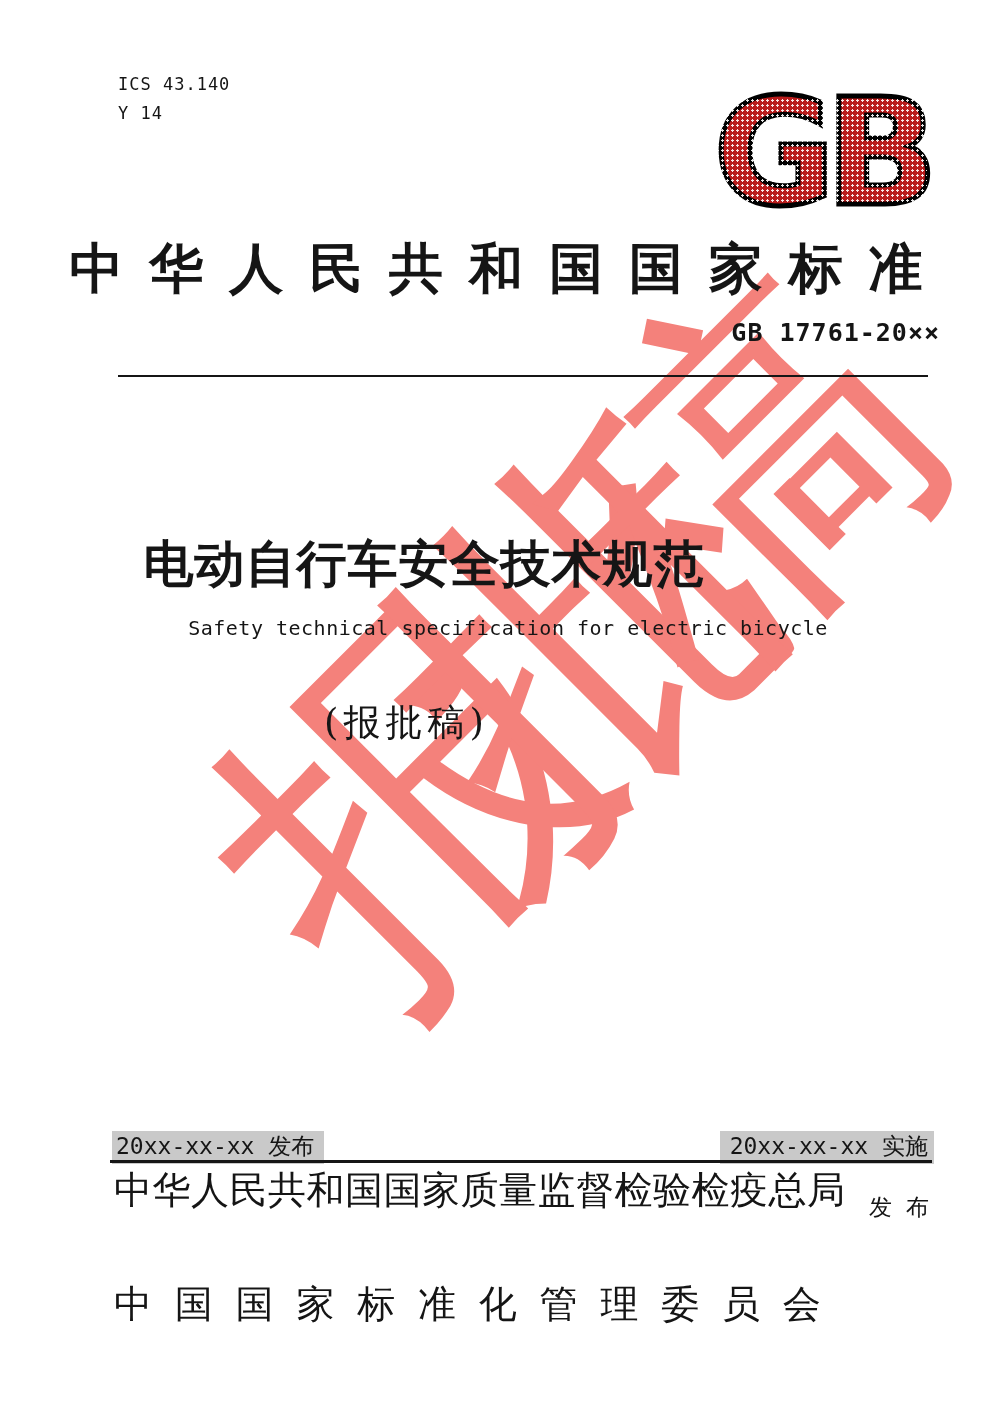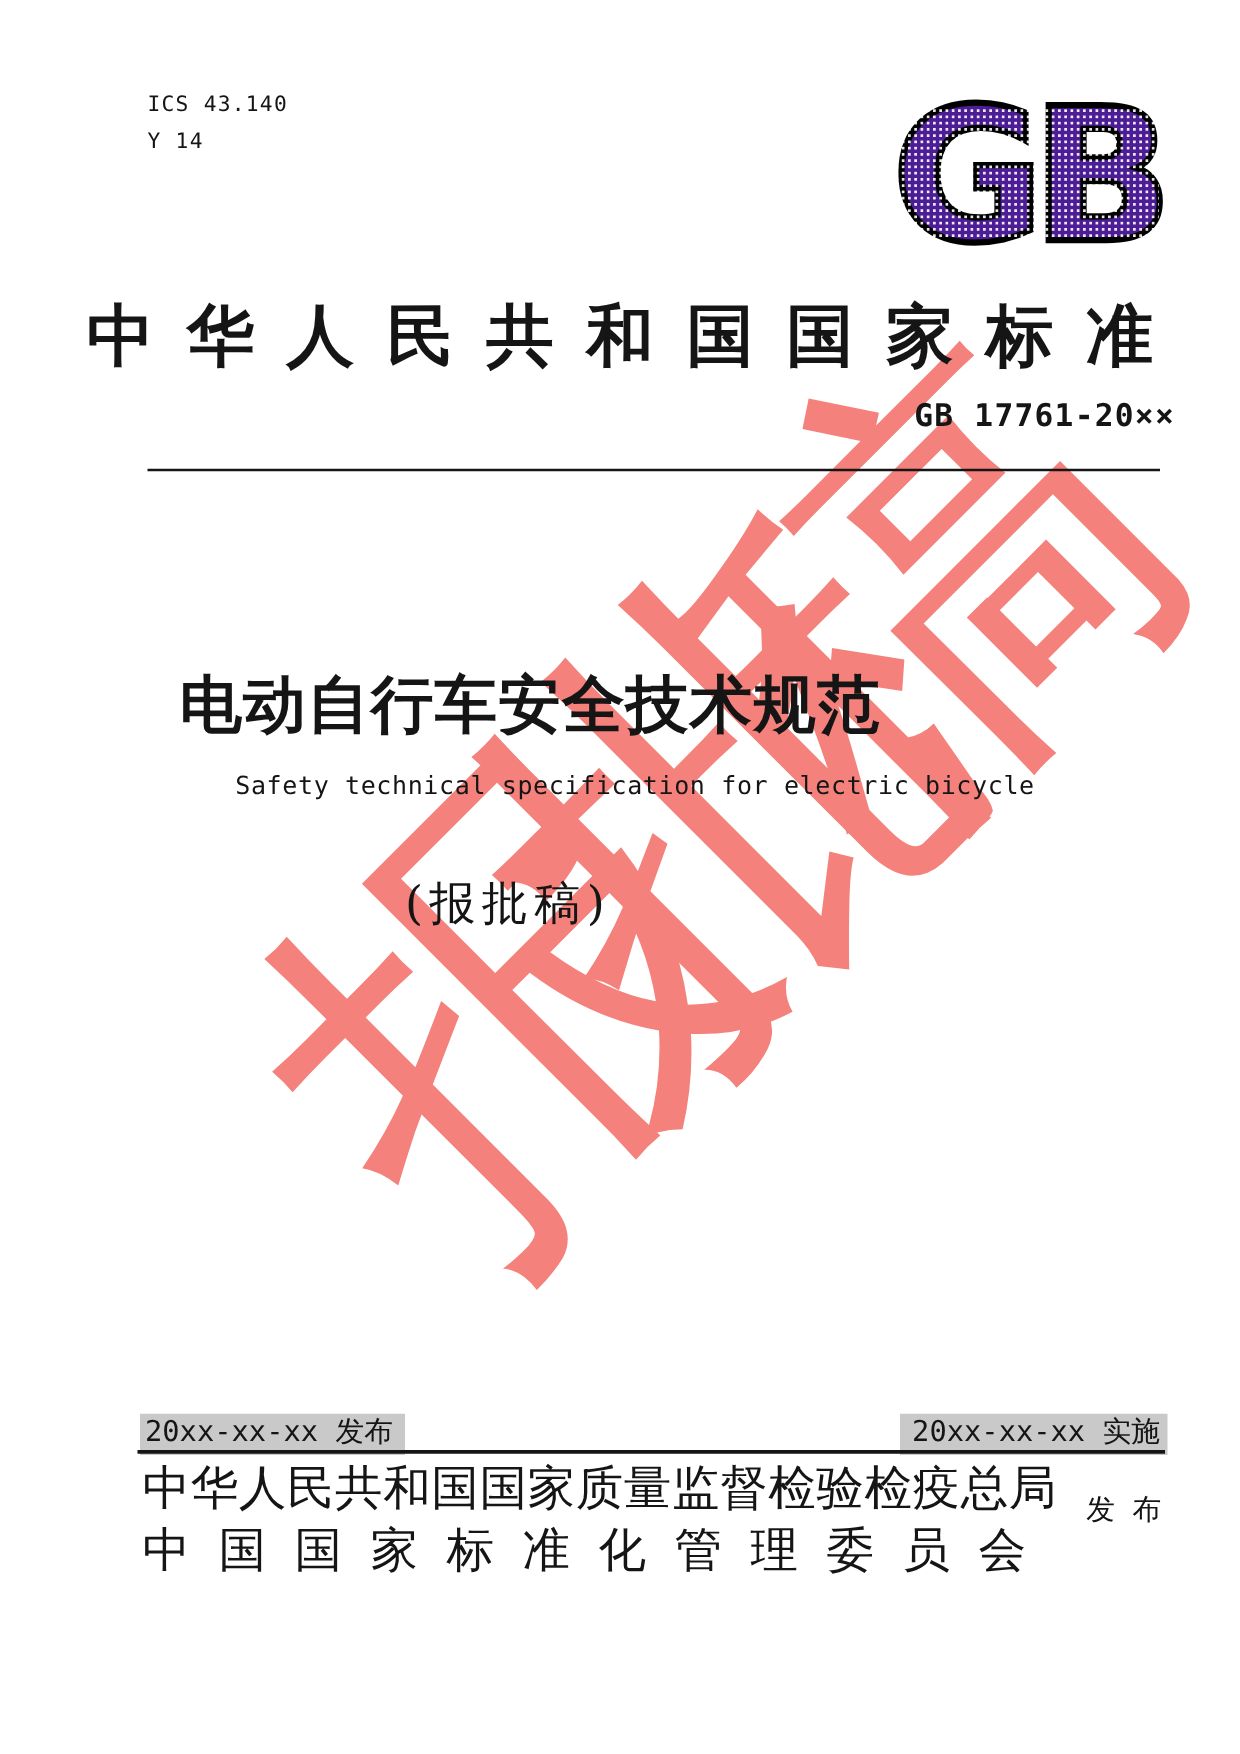--- a/index.html
+++ b/index.html
@@ -32,28 +32,28 @@
     z-index:0;
     user-select:none;
   }
   
   .ics-block{
     position:absolute;left:118px;top:70px;
     font-family:"DejaVu Sans Mono","Liberation Mono",monospace;
     font-size:17px;line-height:1.7;letter-spacing:1px;
   }
   .gb-logo{
-    position:absolute;left:715px;top:80px;
+    position:absolute;left:715px;top:92px;
     width:212px;height:122px;
     display:flex;align-items:center;justify-content:center;
     font-family:"DejaVu Sans","Liberation Sans",sans-serif;
     font-weight:bold;
     font-size:148px;line-height:1;
     letter-spacing:-10px;
-    color:#4c1d95;
+    color:#b91c1c;
     -webkit-text-stroke:5px #000;
   }
   .gb-logo::after{
     content:"";position:absolute;inset:6px 0 10px 0;
     background-image:radial-gradient(circle,rgba(255,255,255,0.9) 1.1px,transparent 1.4px);
     background-size:5px 5px;
     pointer-events:none;
   }
   .heading{
     position:absolute;left:0;top:240px;width:992px;
@@ -125,21 +125,21 @@
   .rule-bottom{
     position:absolute;left:110px;top:1160px;
     width:822px;height:3px;background:var(--ink);
   }
   .issuer-1{
     position:absolute;left:114px;top:1168px;
     font-size:38px;line-height:1.2;
     letter-spacing:0.5px;white-space:nowrap;
   }
   .issuer-2{
-    position:absolute;left:114px;top:1218px;
+    position:absolute;left:114px;top:1282px;
     font-size:38px;line-height:1.2;
     letter-spacing:0.6em;white-space:nowrap;
   }
   .publish-label{
     position:absolute;left:869px;top:1192px;
     font-size:23px;letter-spacing:14px;
     white-space:nowrap;
     text-align:center;
   }
 </style>

